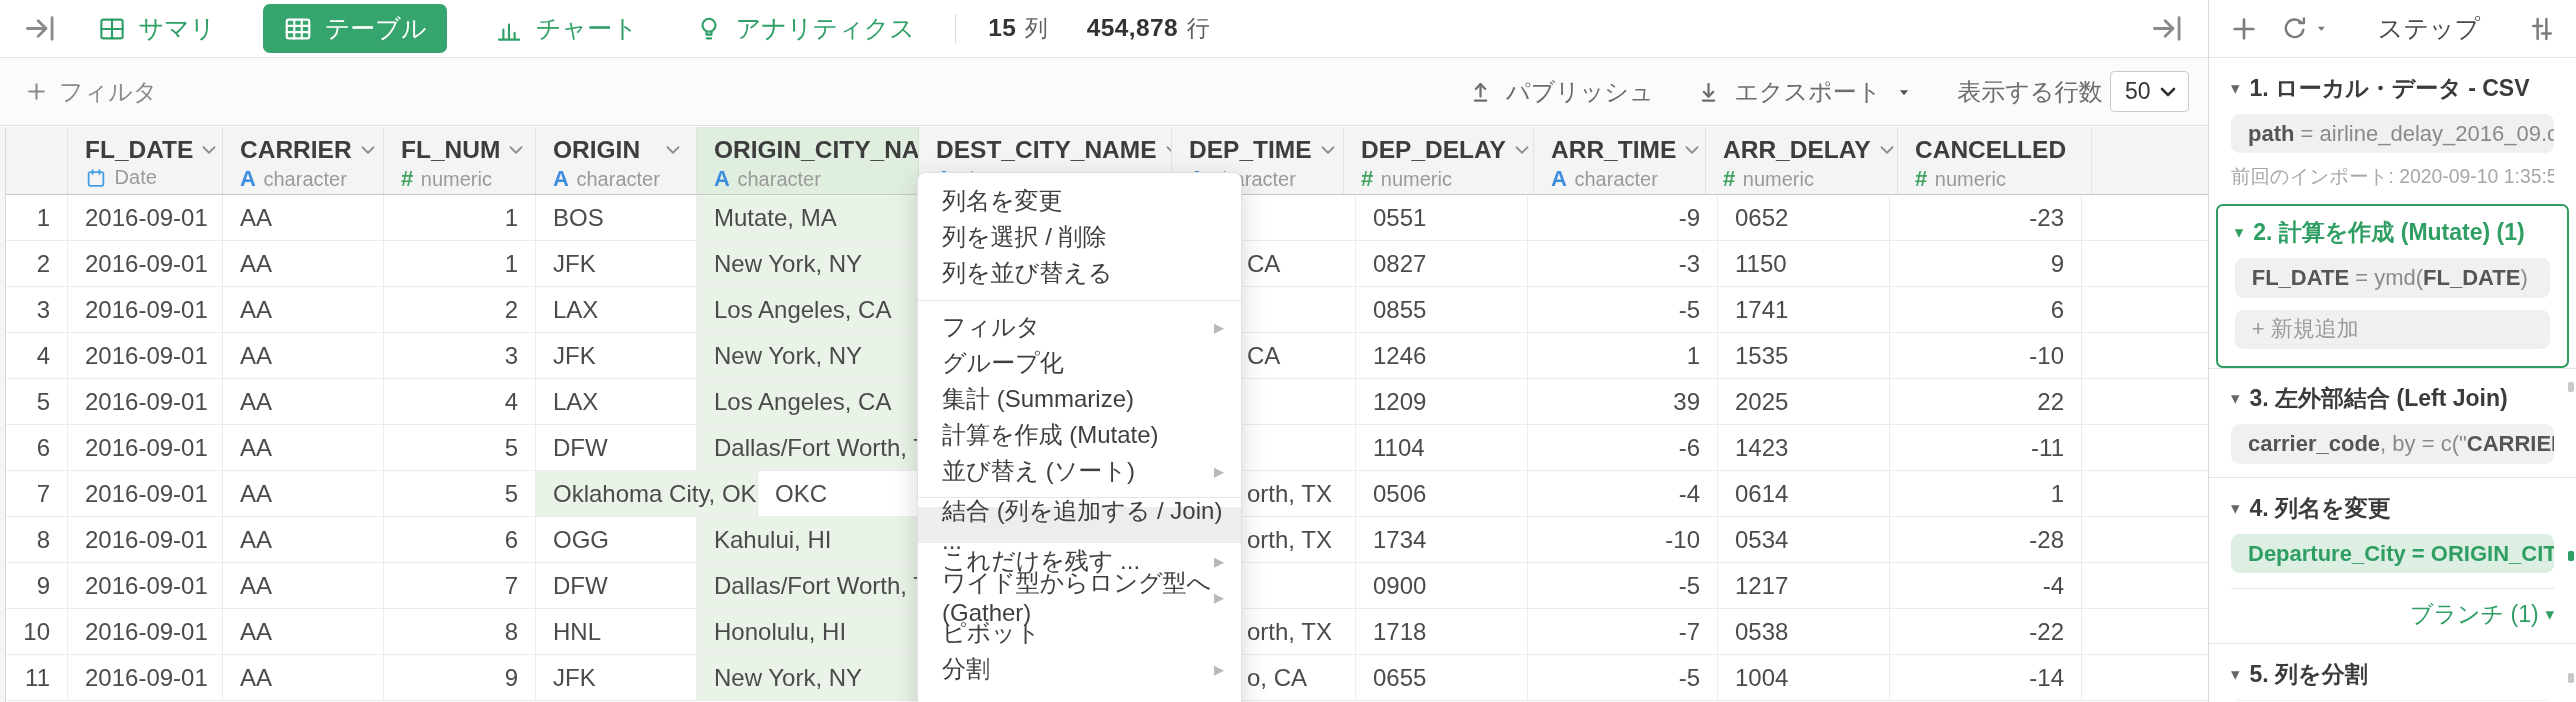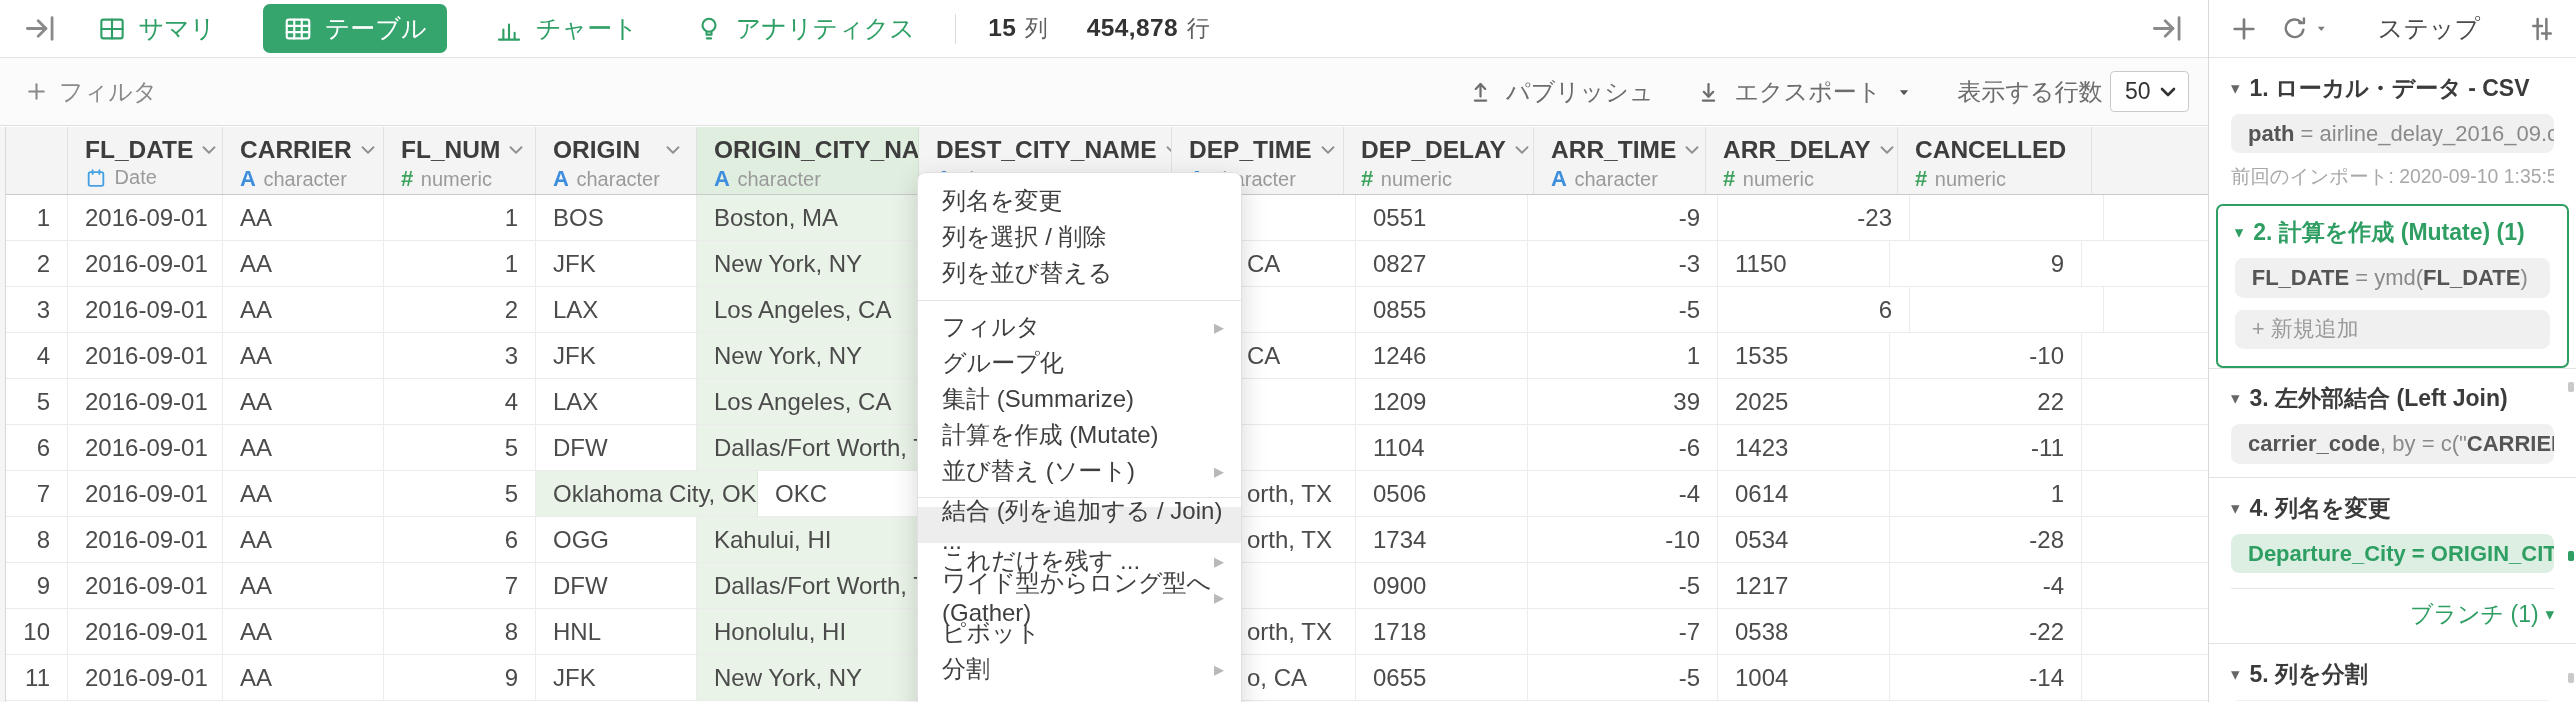--- a/index.html
+++ b/index.html
@@ -368,25 +368,26 @@
           </div>
         </div>
       </div>
     <div class="tbody" id="tbody">
         <div class="tr">
           <div class="cell rownum">1</div>
           <div class="cell" style="width: 155px;">2016-09-01</div>
           <div class="cell" style="width: 161px;">AA</div>
           <div class="cell r" style="width: 152px;">1</div>
           <div class="cell" style="width: 161px;">BOS</div>
-          <div class="cell hl" style="width: 222px;">Boston, MA</div>
+          <div class="cell hl" style="width: 222px;">Mutate, MA</div>
           <div class="cell" style="width: 184px;"></div>
           <div class="cell" style="width: 253px;"></div>
           <div class="cell" style="width: 172px;">0551</div>
           <div class="cell r" style="width: 190px;">-9</div>
+          <div class="cell" style="width: 172px;">0652</div>
           <div class="cell r" style="width: 192px;">-23</div>
           <div class="cell r" style="width: 194px;"></div>
         </div>
         <div class="tr">
           <div class="cell rownum">2</div>
           <div class="cell" style="width: 155px;">2016-09-01</div>
           <div class="cell" style="width: 161px;">AA</div>
           <div class="cell r" style="width: 152px;">1</div>
           <div class="cell" style="width: 161px;">JFK</div>
           <div class="cell hl" style="width: 222px;">New York, NY</div>
@@ -402,20 +403,21 @@
           <div class="cell rownum">3</div>
           <div class="cell" style="width: 155px;">2016-09-01</div>
           <div class="cell" style="width: 161px;">AA</div>
           <div class="cell r" style="width: 152px;">2</div>
           <div class="cell" style="width: 161px;">LAX</div>
           <div class="cell hl" style="width: 222px;">Los Angeles, CA</div>
           <div class="cell" style="width: 184px;"></div>
           <div class="cell" style="width: 253px;"></div>
           <div class="cell" style="width: 172px;">0855</div>
           <div class="cell r" style="width: 190px;">-5</div>
+          <div class="cell" style="width: 172px;">1741</div>
           <div class="cell r" style="width: 192px;">6</div>
           <div class="cell r" style="width: 194px;"></div>
         </div>
         <div class="tr">
           <div class="cell rownum">4</div>
           <div class="cell" style="width: 155px;">2016-09-01</div>
           <div class="cell" style="width: 161px;">AA</div>
           <div class="cell r" style="width: 152px;">3</div>
           <div class="cell" style="width: 161px;">JFK</div>
           <div class="cell hl" style="width: 222px;">New York, NY</div>

